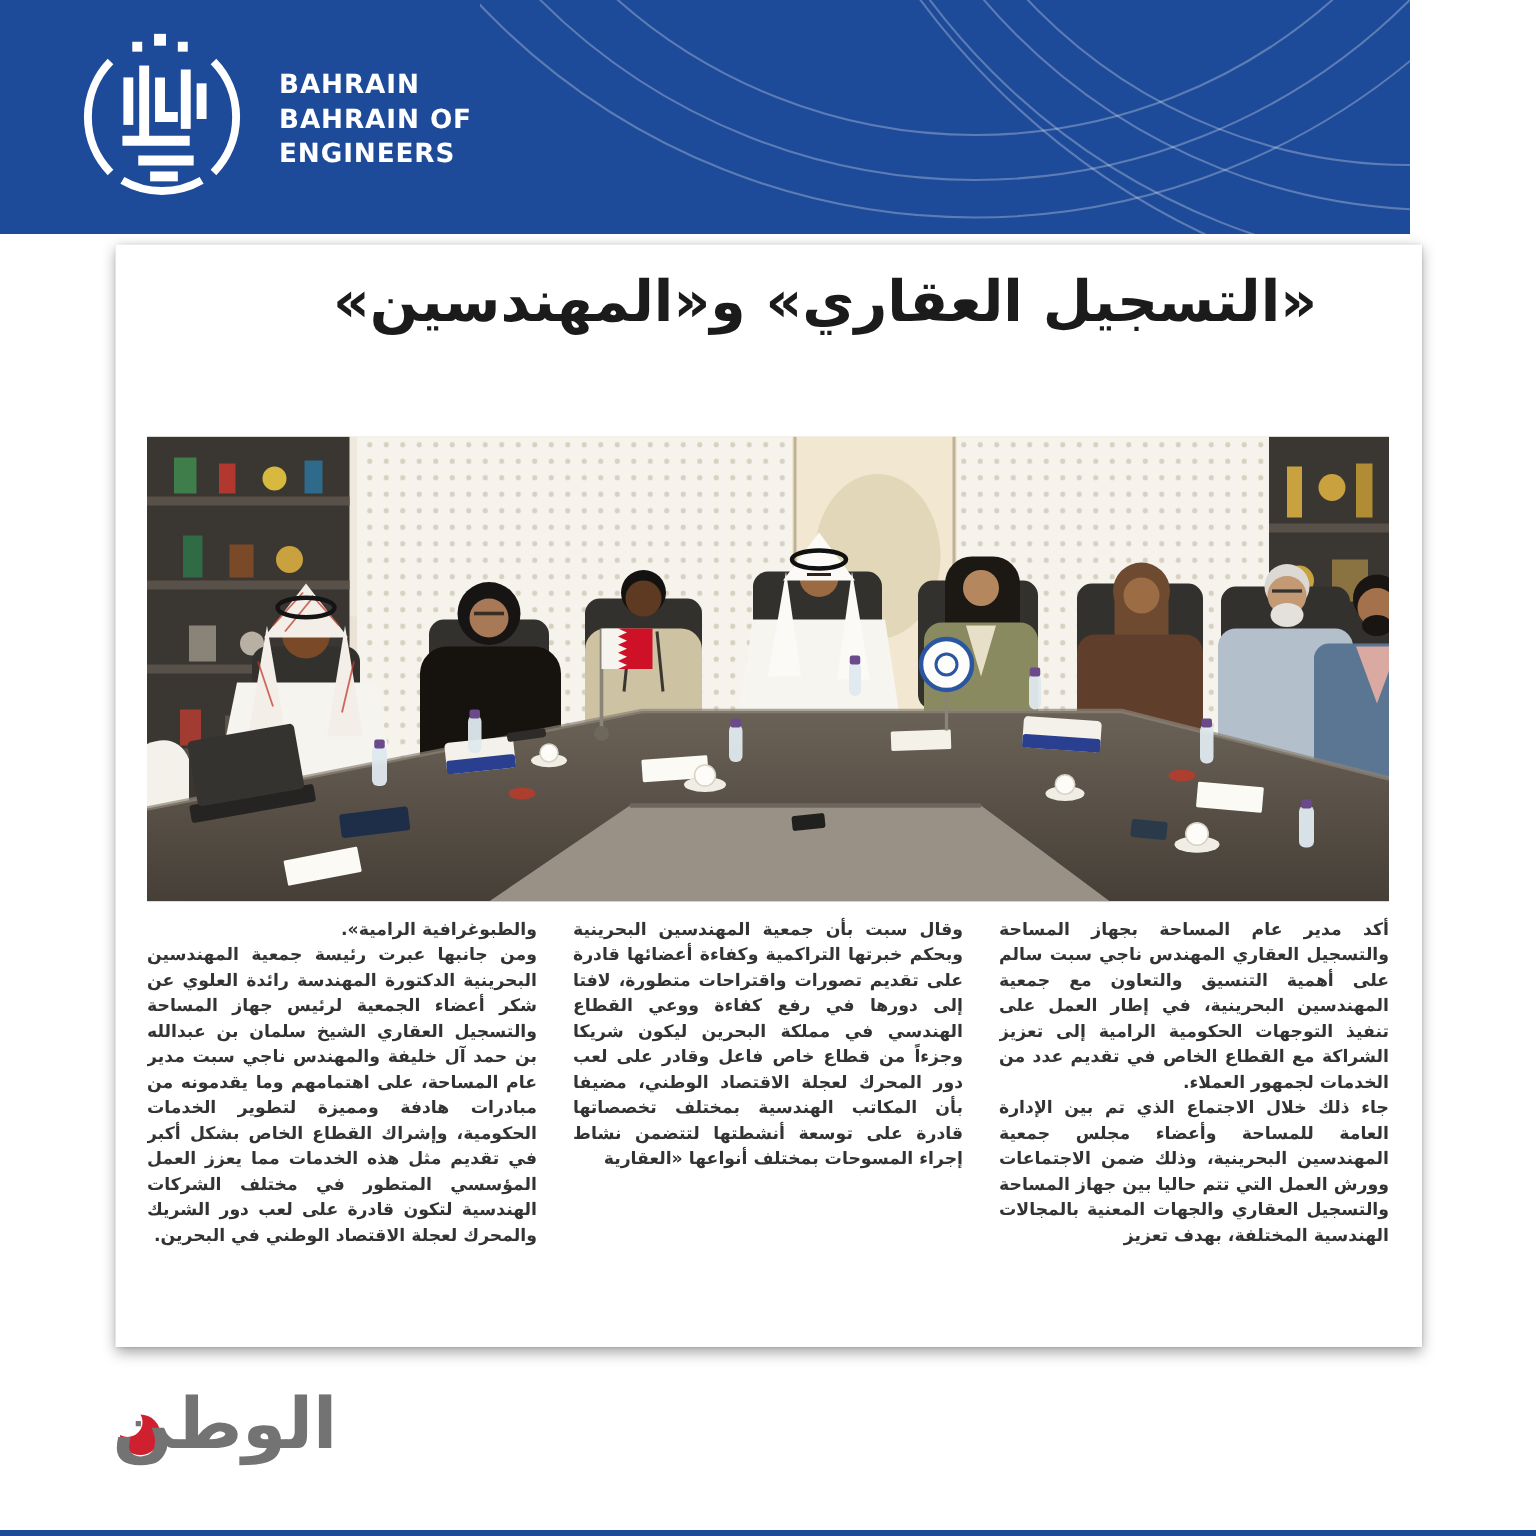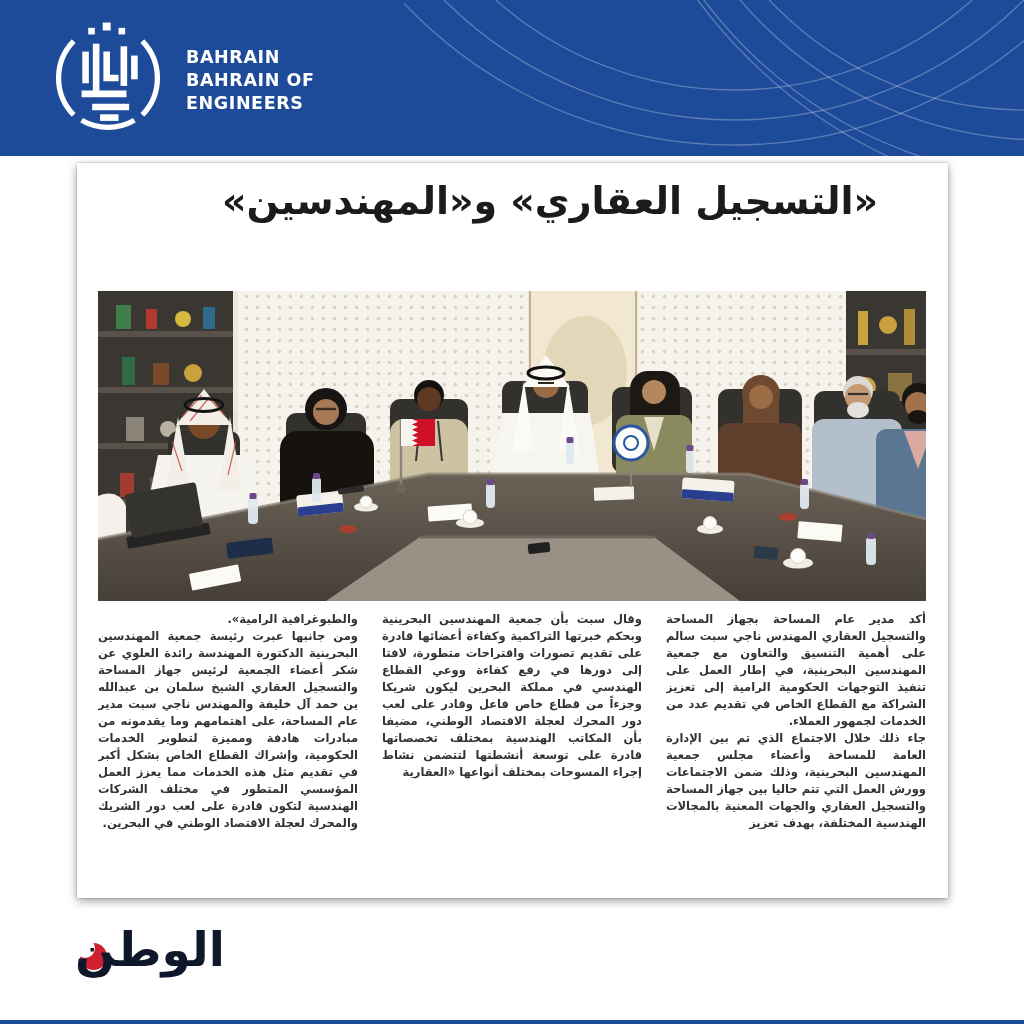--- a/index.html
+++ b/index.html
@@ -1,20 +1,20 @@
 <!DOCTYPE html>
 <html lang="ar"><head>
 <meta charset="utf-8">
 <style>
   html,body{margin:0;padding:0;}
   body{width:1024px;height:1024px;background:#ffffff;font-family:"DejaVu Sans",sans-serif;overflow:hidden;}
   .page{position:relative;width:1024px;height:1024px;background:#ffffff;}
 
   
-  .header-band{position:absolute;left:0;top:0;width:1024px;height:156px;background:#1d4a99;overflow:hidden;}
+  .header-band{position:absolute;left:0;top:0;width:940px;height:156px;background:#1d4a99;overflow:hidden;}
   .header-arcs{position:absolute;right:0;top:0;width:620px;height:156px;}
   .bse-logo{position:absolute;left:42px;top:12px;width:132px;height:132px;}
   .org-name{position:absolute;left:186px;top:46px;color:#ffffff;font-weight:bold;
             font-size:17.5px;line-height:23px;letter-spacing:.6px;}
 
   
   .card{position:absolute;left:77px;top:163px;width:871px;height:735px;background:#ffffff;
         box-shadow:0 3px 9px rgba(0,0,0,.38), 0 0 2px rgba(0,0,0,.25);}
   .headline{position:absolute;left:77px;top:176px;width:946px;text-align:center;direction:rtl;
             color:#1b1b1b;font-weight:bold;font-size:38px;line-height:50px;}
@@ -22,21 +22,21 @@
   .photo svg{display:block;}
 
   .columns{position:absolute;left:98px;top:611px;width:828px;height:288px;direction:rtl;
            display:flex;gap:24px;overflow:hidden;}
   .col{flex:1 1 0;overflow:hidden;}
   .col p{margin:0;padding:0;text-align:justify;direction:rtl;color:#333333;
          font-size:11.5px;line-height:17px;font-weight:bold;}
 
   
   .watan{position:absolute;left:75px;top:922px;height:56px;direction:rtl;}
-  .watan-text{position:relative;z-index:1;color:#0f172a;font-weight:bold;font-size:47px;line-height:56px;}
+  .watan-text{position:relative;z-index:1;color:#737373;font-weight:bold;font-size:47px;line-height:56px;}
   .watan-moon{position:absolute;z-index:0;left:5px;bottom:8px;width:27px;height:27px;border-radius:50%;
               background:#cf2030;}
   .watan-moon::after{content:"";position:absolute;left:-5px;top:-5px;width:20px;height:20px;border-radius:50%;
               background:#ffffff;}
 
   
   .footer-bar{position:absolute;left:0;top:980px;width:1024px;height:44px;background:#1d4a99;
               display:flex;align-items:center;justify-content:center;gap:14px;color:#ffffff;margin-top:40px;}
   .social-row{display:flex;align-items:center;gap:3px;}
   .icon{display:inline-block;}

